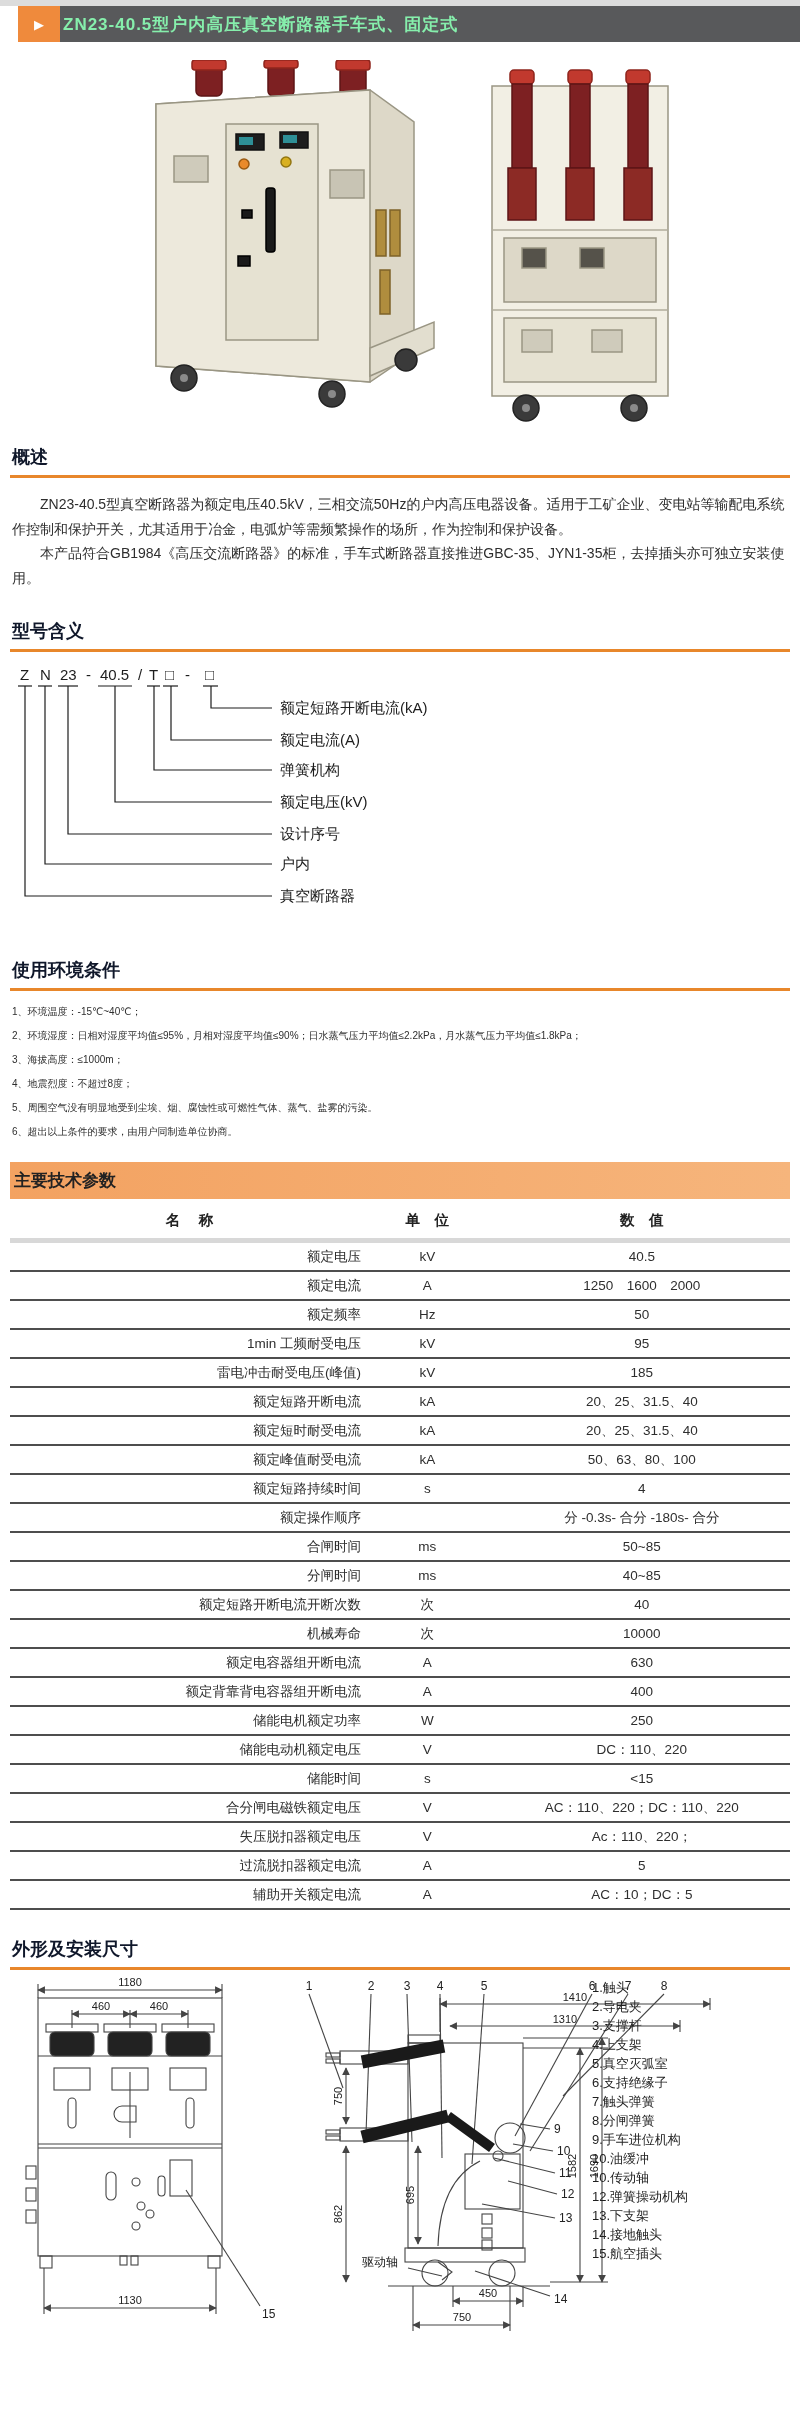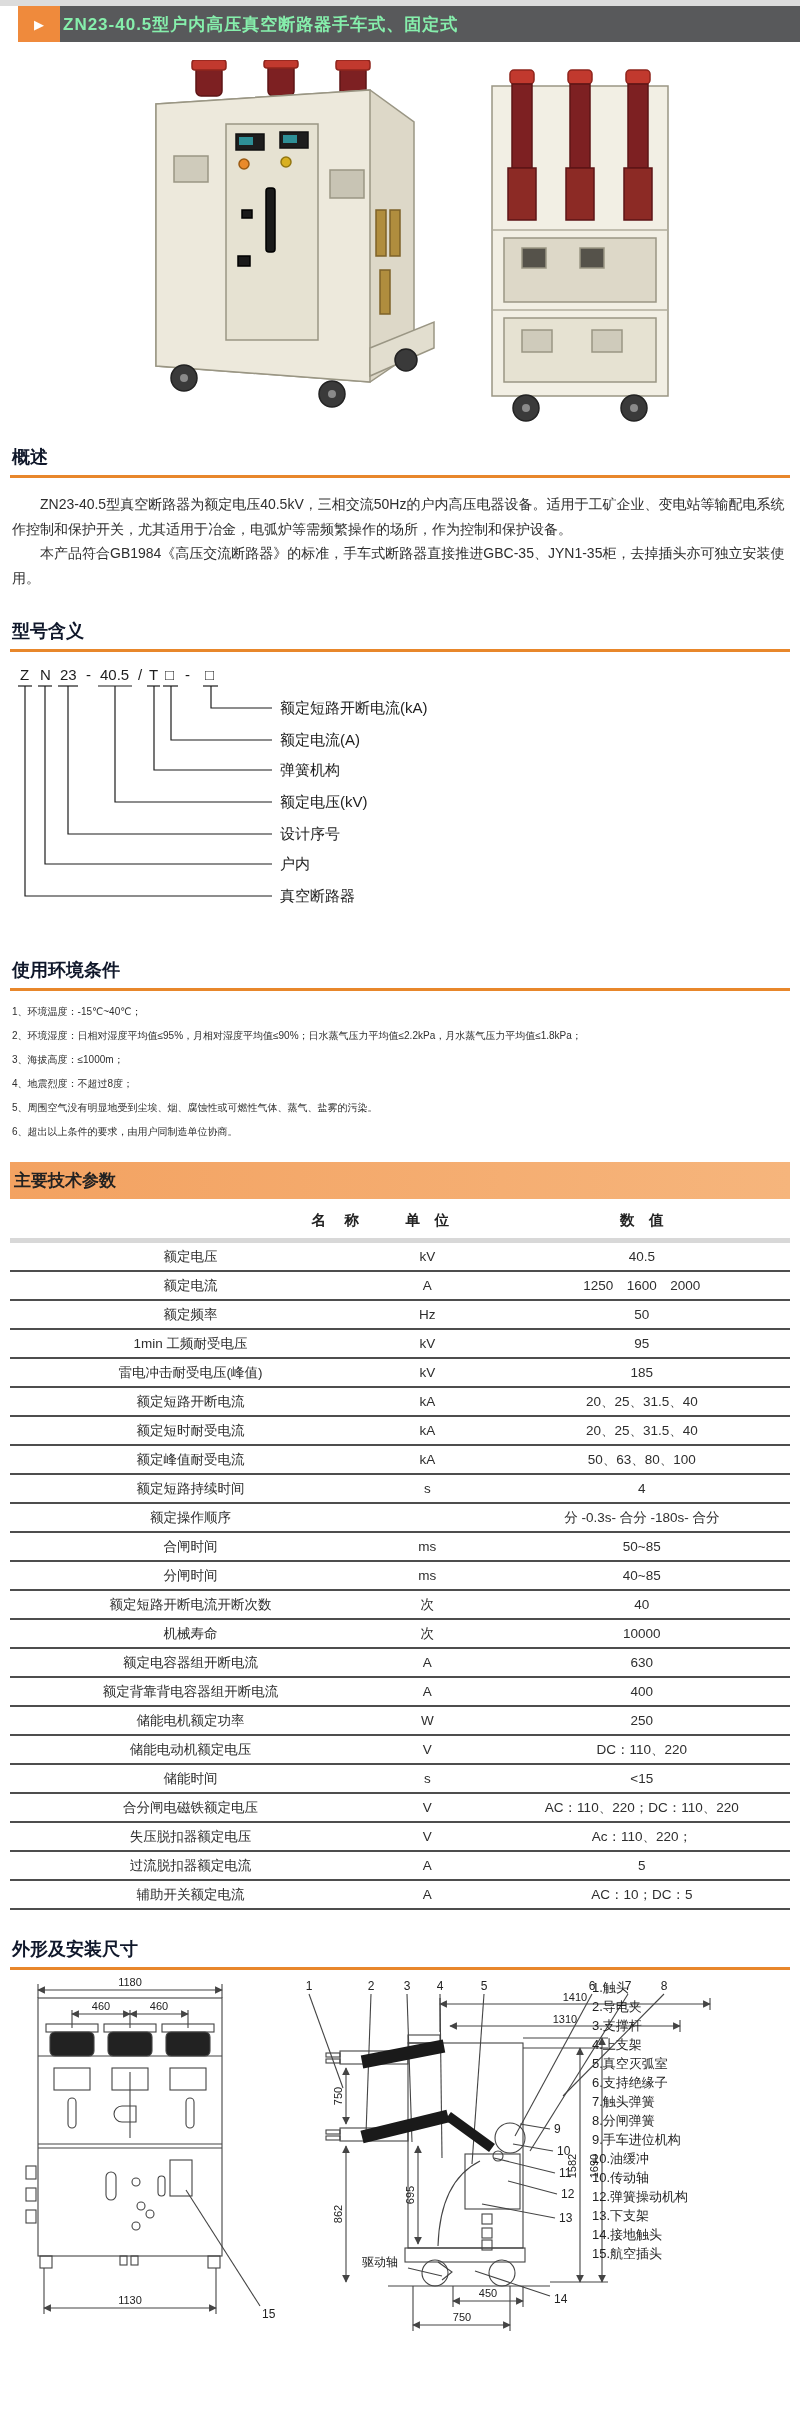--- a/index.html
+++ b/index.html
@@ -27,25 +27,25 @@
   .model-svg line, .model-svg polyline { stroke:#1d1d1d; stroke-width:1.2; fill:none; }
 
   .env-section { margin-top:37px; }
   .env-list { list-style:none; padding:12px 2px 0 2px; font-size:10px; color:#2e2e2e; }
   .env-list li { line-height:1.7; margin-bottom:7px; }
 
   .params-section { margin-top:22px; }
   .params-bar { background:linear-gradient(90deg,#F3A261,#F6B57C); color:#222; font-weight:bold; font-size:17px; padding:7px 0 7px 4px; }
   table.params { width:100%; border-collapse:collapse; margin-top:2px; }
   table.params th { font-size:14.5px; font-weight:bold; color:#222; padding:10px 0 8px 0; }
-  table.params th.name { text-align:right; padding-left:10px; letter-spacing:2px; }
+  table.params th.name { text-align:center; padding-left:10px; letter-spacing:2px; }
   table.params thead tr { border-bottom:5px solid #d8d8d8; }
   table.params td { font-size:13.5px; color:#2e2e2e; padding:4.5px 0; }
   table.params tbody tr { border-bottom:2px solid #4e4e4e; }
-  table.params td.name { text-align:center; padding-left:10px; }
+  table.params td.name { text-align:right; padding-left:10px; }
   table.params td.unit, table.params td.value, table.params th.unit, table.params th.value { text-align:center; }
 
   .dims-section { margin-top:24px; }
   .drawing-wrap { position:relative; margin-top:6px; height:362px; }
   .drawing-svg text { font-size:11px; fill:#222; }
   .drawing-svg .dim { font-size:11px; }
   .drawing-svg .co { font-size:12px; }
   .drawing-svg .lbl-cn { font-size:12px; }
   .parts-list { position:absolute; left:582px; top:2px; list-style:none; font-size:13px; color:#1f1f1f; }
   .parts-list li { line-height:19px; white-space:nowrap; }

